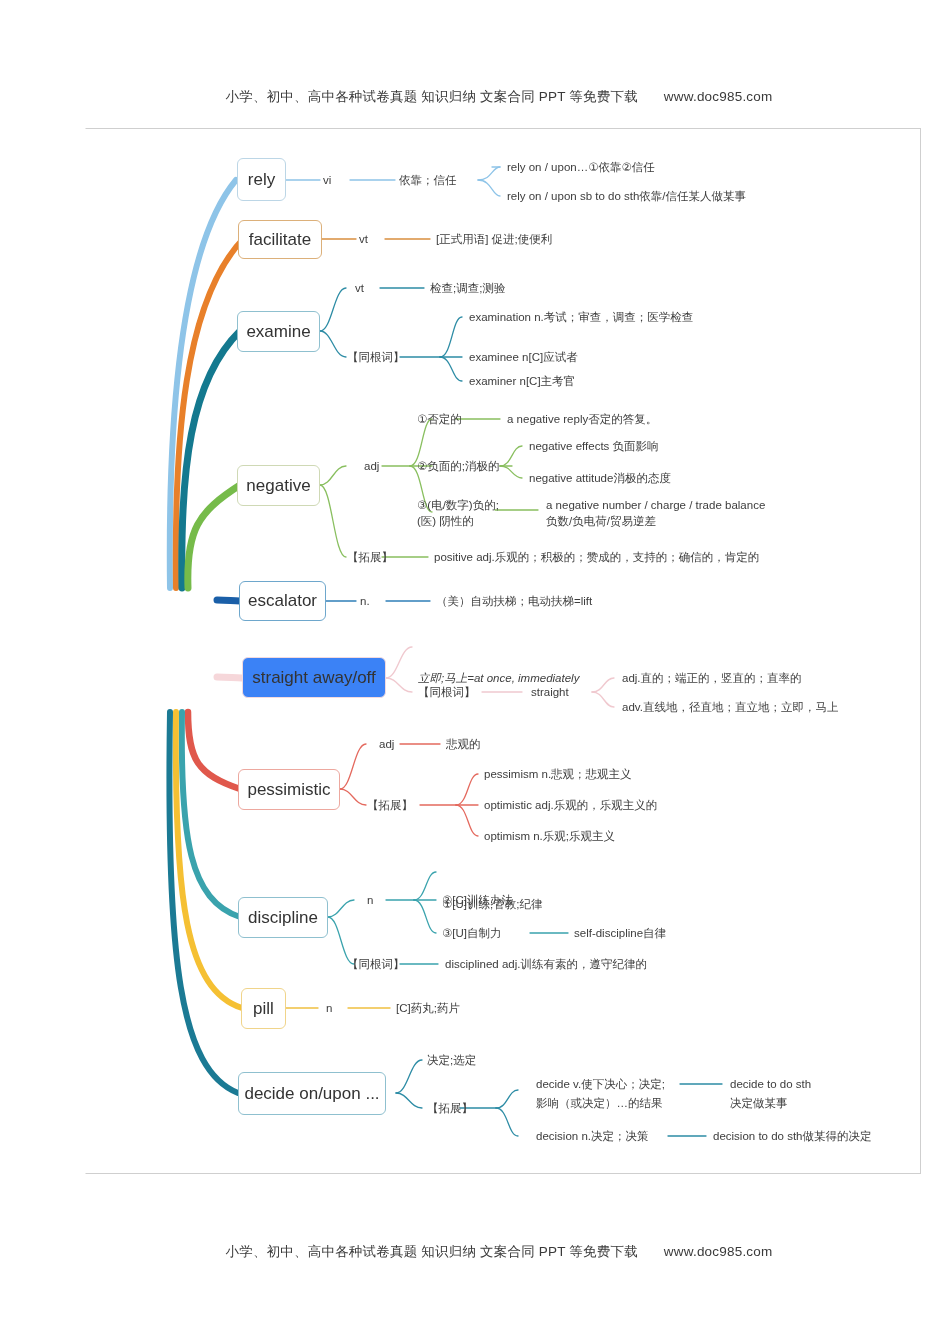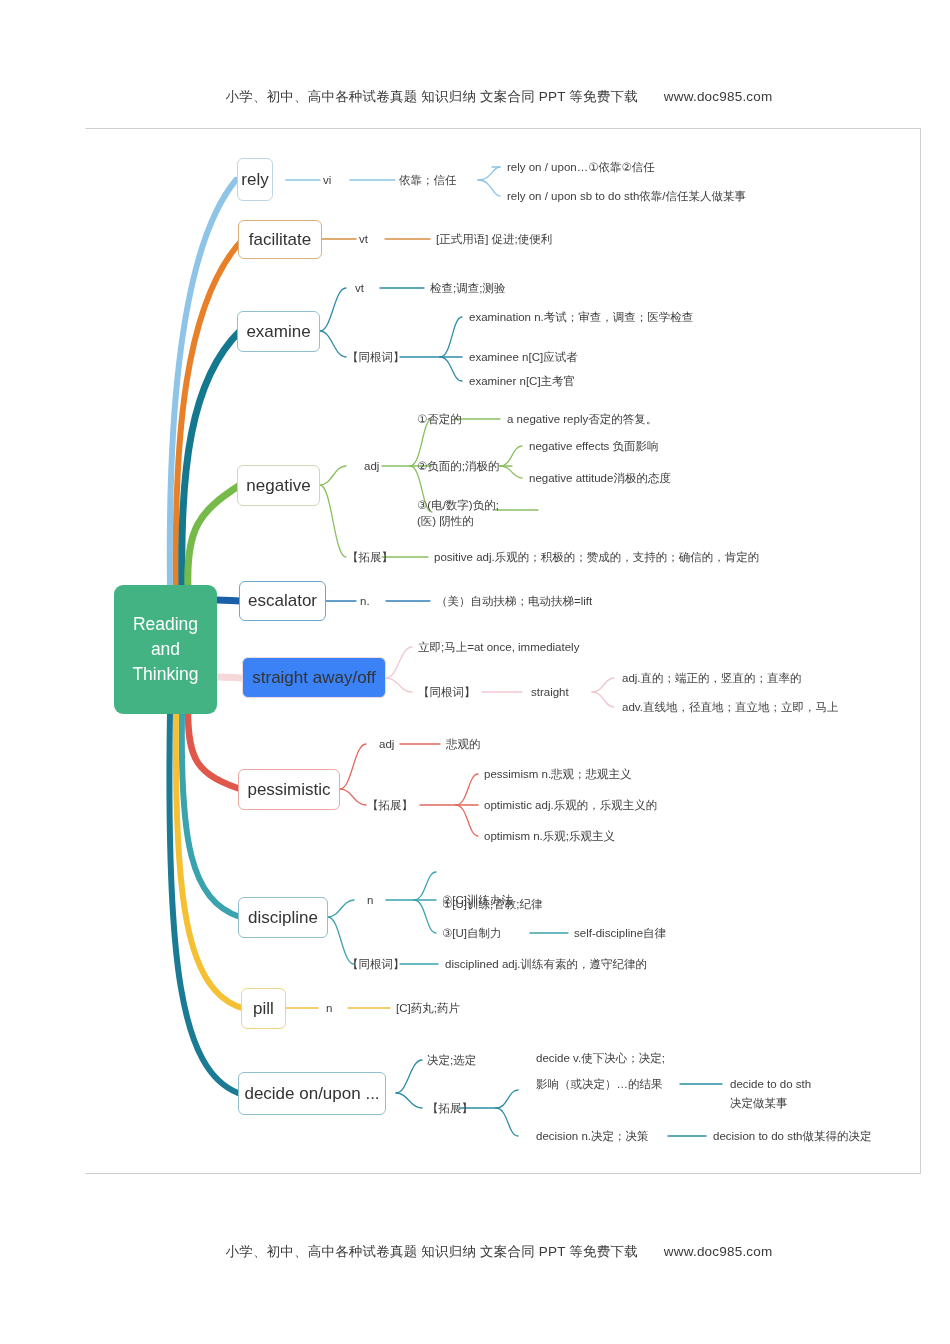--- a/index.html
+++ b/index.html
@@ -149,27 +149,22 @@
       <path d="M396,1093 C408,1093 410,1060 422,1060"></path>
       <path d="M396,1093 C408,1093 410,1108 422,1108"></path>
       <path d="M460,1108 L496,1108"></path>
       <path d="M496,1108 C508,1108 508,1090 518,1090"></path>
       <path d="M496,1108 C508,1108 508,1136 518,1136"></path>
       <path d="M680,1084 L722,1084"></path>
       <path d="M668,1136 L706,1136"></path>
     </g>
   </svg>
 
-  <div class="center-node">
-    <span>Reading</span>
-    <span>and</span>
-    <span>Thinking</span>
-  </div>
-
-  <div class="wnode" style="left:237px;top:158px;width:36px;height:43px;border-color:#bcd6e6;">
+
+  <div class="wnode" style="left:237px;top:158px;width:49px;height:43px;border-color:#bcd6e6;">
     <span>rely</span>
   </div>
   <div class="lbl" style="left:323px;top:172px;">vi</div>
   <div class="lbl cn" style="left:399px;top:172px;">依靠；信任</div>
   <div class="lbl" style="left:507px;top:159px;">rely on / upon…①依靠②信任</div>
   <div class="lbl" style="left:507px;top:188px;">rely on / upon sb to do sth依靠/信任某人做某事</div>
 
   <div class="wnode" style="left:238px;top:220px;width:84px;height:39px;border-color:#dcb07a;">
     <span>facilitate</span>
   </div>
@@ -193,34 +188,36 @@
 
   <div class="lbl cn" style="left:417px;top:411px;text-align:right;">①否定的</div>
   <div class="lbl" style="left:507px;top:411px;">a negative reply否定的答复。</div>
 
   <div class="lbl cn" style="left:417px;top:458px;">②负面的;消极的</div>
   <div class="lbl" style="left:529px;top:438px;">negative effects 负面影响</div>
   <div class="lbl" style="left:529px;top:470px;">negative attitude消极的态度</div>
 
   <div class="lbl cn w2" style="left:417px;top:497px;width:110px;white-space:pre-line;">③(电/数字)负的;
 (医) 阴性的</div>
+  <div class="lbl w2" style="left:546px;top:497px;width:320px;white-space:pre-line;">a negative number / charge / trade balance
+负数/负电荷/贸易逆差</div>
 
   <div class="lbl cn" style="left:347px;top:549px;">【拓展】</div>
   <div class="lbl" style="left:434px;top:549px;">positive adj.乐观的；积极的；赞成的，支持的；确信的，肯定的</div>
 
   <div class="wnode" style="left:239px;top:581px;width:87px;height:40px;border-color:#6ea7cc;">
     <span>escalator</span>
   </div>
   <div class="lbl" style="left:360px;top:593px;">n.</div>
   <div class="lbl cn" style="left:436px;top:593px;">（美）自动扶梯；电动扶梯=lift</div>
 
   <div class="wnode" style="left:242px;top:657px;width:144px;height:41px;border-color:#f3dade;background:#3b82f6;">
     <span>straight away/off</span>
   </div>
-  <div class="lbl cn" style="left:418px;top:639px;">立即;马上=at once, immediately</div>
+  <div class="lbl cn" style="left:418px;top:670px;font-style:italic;">立即;马上=at once, immediately</div>
   <div class="lbl cn" style="left:418px;top:684px;">【同根词】</div>
   <div class="lbl" style="left:531px;top:684px;">straight</div>
   <div class="lbl cn" style="left:622px;top:670px;">adj.直的；端正的，竖直的；直率的</div>
   <div class="lbl cn" style="left:622px;top:699px;">adv.直线地，径直地；直立地；立即，马上</div>
 
   <div class="wnode" style="left:238px;top:769px;width:102px;height:41px;border-color:#eda89f;">
     <span>pessimistic</span>
   </div>
   <div class="lbl" style="left:379px;top:736px;">adj</div>
   <div class="lbl cn" style="left:446px;top:736px;">悲观的</div>
@@ -244,21 +241,21 @@
     <span>pill</span>
   </div>
   <div class="lbl" style="left:326px;top:1000px;">n</div>
   <div class="lbl cn" style="left:396px;top:1000px;">[C]药丸;药片</div>
 
   <div class="wnode" style="left:238px;top:1072px;width:148px;height:43px;border-color:#8fc0cf;align-items:center;">
     <span>decide on/upon ...</span>
   </div>
   <div class="lbl cn" style="left:427px;top:1052px;">决定;选定</div>
   <div class="lbl cn" style="left:427px;top:1100px;">【拓展】</div>
-  <div class="lbl w2" style="left:536px;top:1045px;width:160px;white-space:pre-line;line-height:26px;">decide v.使下决心；决定;
+  <div class="lbl w2" style="left:536px;top:1075px;width:160px;white-space:pre-line;line-height:19px;">decide v.使下决心；决定;
 影响（或决定）…的结果</div>
   <div class="lbl w2" style="left:730px;top:1075px;width:140px;white-space:pre-line;line-height:19px;">decide to do sth
 决定做某事</div>
   <div class="lbl" style="left:536px;top:1128px;">decision n.决定；决策</div>
   <div class="lbl" style="left:713px;top:1128px;">decision to do sth做某得的决定</div>
 
 </div>
 
 <div class="watermark" id="wm-bottom"><span>小学、初中、高中各种试卷真题 知识归纳 文案合同 PPT 等免费下载</span><span class="url">www.doc985.com</span></div>
 

